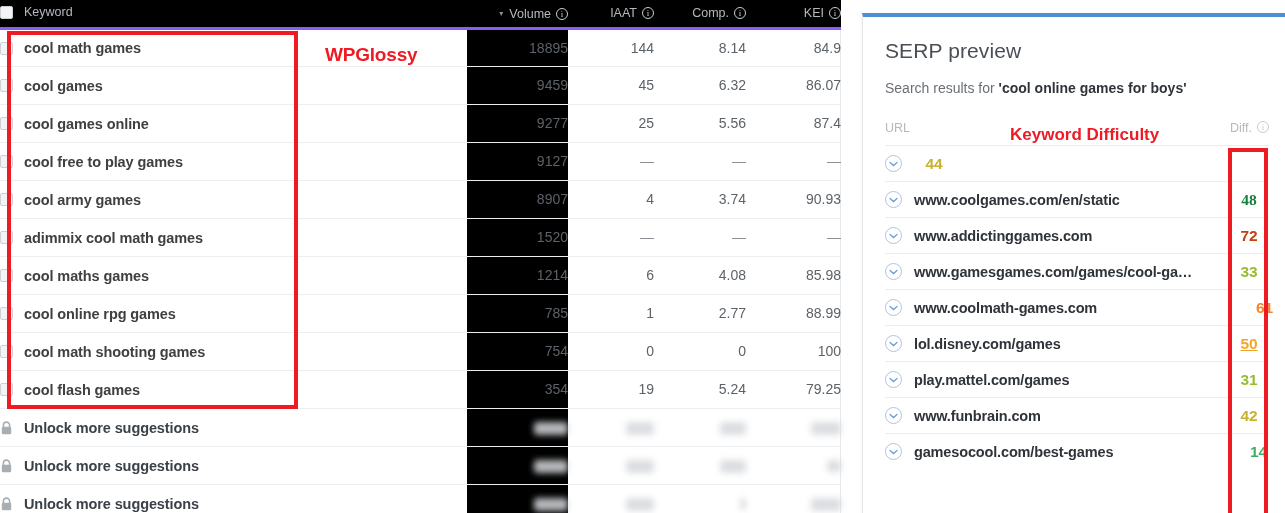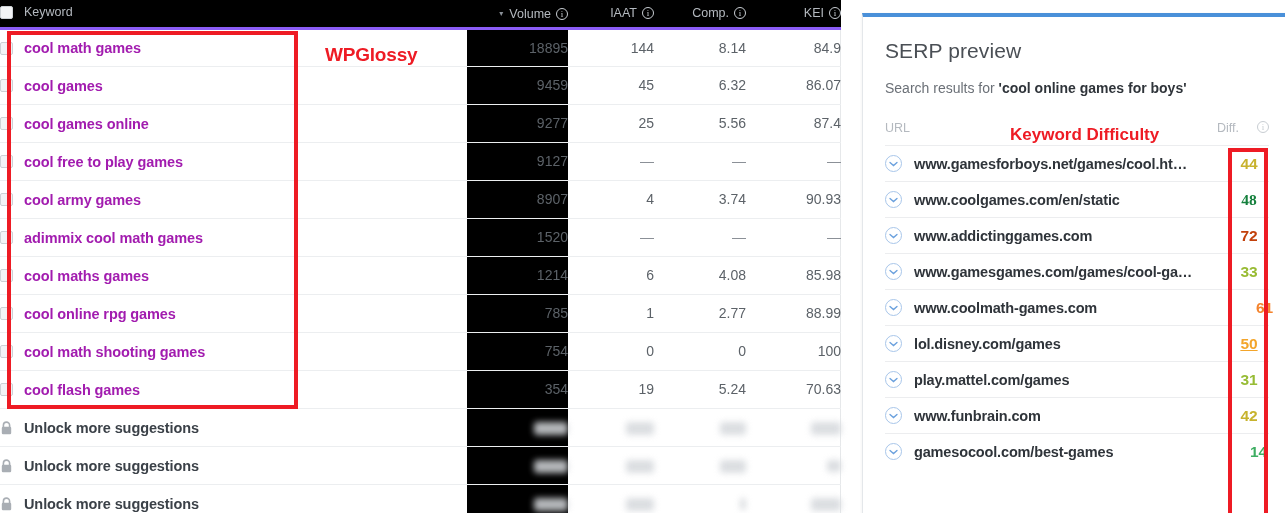--- a/index.html
+++ b/index.html
@@ -61,21 +61,21 @@
     padding: 0;
     font-size: 14px;
     color: #5c6268;
   }
   td.t-kw { padding-left: 25px; text-align: left; }
   td.t-num { text-align: right; padding-right: 16px; color: #6d7378; font-size: 14px; }
   td.t-vol { background: #000000; color: #6d7378; }
   .kw-label {
     display: inline-block; vertical-align: middle;
     margin-left: 11px;
-    font-size: 14.5px; font-weight: 700; color: #a21caf;
+    font-size: 14.5px; font-weight: 700; color: #404040;
     letter-spacing: -0.1px;
   }
   .dash { color: #8b9097; }
 
   
   tr.locked td.t-kw .kw-label { color: #3b4148; }
   .lock-ico { display: inline-block; vertical-align: middle; width: 13px; height: 14px; }
   .blurb {
     display: inline-block; border-radius: 3px;
     background: #d5d8dc;
@@ -126,21 +126,21 @@
   }
   #serp-sub b { color: #2f343a; font-weight: 700; }
 
   .serp-head {
     display: flex; align-items: center;
     margin: 21px 22px 0 22px;
     height: 22px;
     font-size: 12.5px; color: #b4b9bf;
   }
   .serp-head .h-url { flex: 1; }
-  .serp-head .h-diff { display: inline-flex; align-items: flex-start; gap: 18px; }
+  .serp-head .h-diff { display: inline-flex; align-items: flex-start; gap: 5px; }
 
   .serp-rows { margin: 6px 22px 0 22px; }
   .serp-row {
     display: flex; align-items: center;
     height: 36px;
     border-top: 1px solid #ecedef;
   }
   .serp-row:first-child { border-top: 1px solid #ecedef; }
   .chev {
     width: 17px; height: 17px; flex: 0 0 17px;
@@ -285,21 +285,21 @@
             <td class="t-num t-vol"><span>754</span></td>
             <td class="t-num"><span>0</span></td>
             <td class="t-num"><span>0</span></td>
             <td class="t-num"><span>100</span></td>
           </tr>
           <tr>
             <td class="t-kw"><span class="cb"></span><span class="kw-label">cool flash games</span></td>
             <td class="t-num t-vol"><span>354</span></td>
             <td class="t-num"><span>19</span></td>
             <td class="t-num"><span>5.24</span></td>
-            <td class="t-num"><span>70.63</span></td>
+            <td class="t-num"><span>79.25</span></td>
           </tr>
           <tr class="locked">
             <td class="t-kw"><span><svg class="lock-ico" viewBox="0 0 13 14" xmlns="http://www.w3.org/2000/svg">
                   <path d="M3.4 6V4.2a3.1 3.1 0 0 1 6.2 0V6" fill="none" stroke="#a9aeb4" stroke-width="1.6"></path>
                   <rect x="1.8" y="5.8" width="9.4" height="7.4" rx="1.2" fill="#a9aeb4"></rect>
                 </svg></span><span class="kw-label">Unlock more suggestions</span></td>
             <td class="t-num t-vol"><span class="blurb w1"></span></td>
             <td class="t-num"><span class="blurb w2"></span></td>
             <td class="t-num"><span class="blurb w3"></span></td>
             <td class="t-num"><span class="blurb w4"></span></td>
@@ -345,21 +345,20 @@
       </span>
     </div>
 
     <div class="serp-rows" id="serp-rows">
         <div class="serp-row">
           <span class="chev">
             <svg width="9" height="6" viewBox="0 0 9 6" xmlns="http://www.w3.org/2000/svg">
               <path d="M1 1.4 4.5 4.6 8 1.4" fill="none" stroke="#6aa0dd" stroke-width="1.3" stroke-linecap="round"></path>
             </svg>
           </span>
-          <span class="serp-url">www.gamesforboys.net/games/cool.ht…</span>
           <span class="serp-diff" style="color: rgb(200, 178, 46);">44</span>
         </div>
         <div class="serp-row">
           <span class="chev">
             <svg width="9" height="6" viewBox="0 0 9 6" xmlns="http://www.w3.org/2000/svg">
               <path d="M1 1.4 4.5 4.6 8 1.4" fill="none" stroke="#6aa0dd" stroke-width="1.3" stroke-linecap="round"></path>
             </svg>
           </span>
           <span class="serp-url">www.coolgames.com/en/static</span>
           <span class="serp-diff" style="color: #15803d; font-family: Liberation Serif, serif;">48</span>

